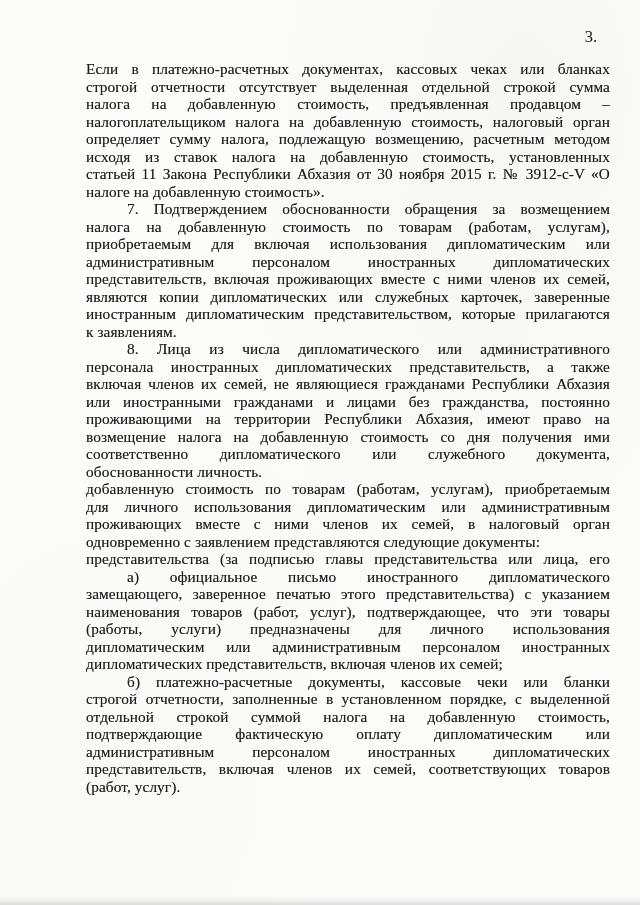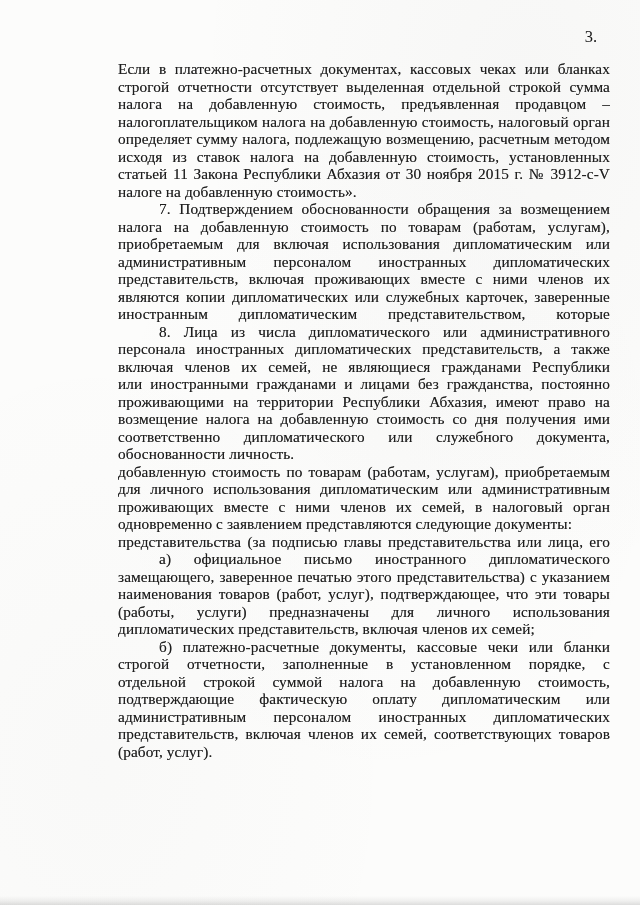--- a/index.html
+++ b/index.html
@@ -43,21 +43,20 @@
     height: 17.5px;
     line-height: 17.5px;
     font-size: 15.3px;
     text-align: justify;
     text-align-last: justify;
     overflow: hidden;
     white-space: normal;
     color: #1e1e1e;
     text-shadow: 0 0 0.5px rgba(30,30,30,0.55);
     letter-spacing: 0.1px;
-    margin-left: 32px;
   }
   .line.indent {
     padding-left: 41px;
   }
   .line.last {
     text-align-last: left;
   }
   .scan-shadow {
     position: absolute;
     left: 0;
@@ -88,20 +87,21 @@
           <div class="line last">налоге на добавленную стоимость».</div>
         </div>
         <div class="paragraph">
           <div class="line indent">7. Подтверждением обоснованности обращения за возмещением</div>
           <div class="line">налога на добавленную стоимость по товарам (работам, услугам),</div>
           <div class="line">приобретаемым для включая использования дипломатическим или</div>
           <div class="line">административным персоналом иностранных дипломатических</div>
           <div class="line">представительств, включая проживающих вместе с ними членов их семей,</div>
           <div class="line">являются копии дипломатических или служебных карточек, заверенные</div>
           <div class="line">иностранным дипломатическим представительством, которые прилагаются</div>
+          <div class="line last">к заявлениям.</div>
         </div>
         <div class="paragraph">
           <div class="line indent">8. Лица из числа дипломатического или административного</div>
           <div class="line">персонала иностранных дипломатических представительств, а также</div>
           <div class="line">включая членов их семей, не являющиеся гражданами Республики Абхазия</div>
           <div class="line">или иностранными гражданами и лицами без гражданства, постоянно</div>
           <div class="line">проживающими на территории Республики Абхазия, имеют право на</div>
           <div class="line">возмещение налога на добавленную стоимость со дня получения ими</div>
           <div class="line">соответственно дипломатического или служебного документа,</div>
           <div class="line last">обоснованности личность.</div>
@@ -111,20 +111,21 @@
           <div class="line">для личного использования дипломатическим или административным</div>
           <div class="line">проживающих вместе с ними членов их семей, в налоговый орган</div>
           <div class="line last">одновременно с заявлением представляются следующие документы:</div>
         </div>
         <div class="paragraph">
           <div class="line">представительства (за подписью главы представительства или лица, его</div>
           <div class="line indent">а) официальное письмо иностранного дипломатического</div>
           <div class="line">замещающего, заверенное печатью этого представительства) с указанием</div>
           <div class="line">наименования товаров (работ, услуг), подтверждающее, что эти товары</div>
           <div class="line">(работы, услуги) предназначены для личного использования</div>
+          <div class="line">дипломатическим или административным персоналом иностранных</div>
           <div class="line last">дипломатических представительств, включая членов их семей;</div>
         </div>
         <div class="paragraph">
           <div class="line indent">б) платежно-расчетные документы, кассовые чеки или бланки</div>
           <div class="line">строгой отчетности, заполненные в установленном порядке, с выделенной</div>
           <div class="line">отдельной строкой суммой налога на добавленную стоимость,</div>
           <div class="line">подтверждающие фактическую оплату дипломатическим или</div>
           <div class="line">административным персоналом иностранных дипломатических</div>
           <div class="line">представительств, включая членов их семей, соответствующих товаров</div>
           <div class="line last">(работ, услуг).</div>

